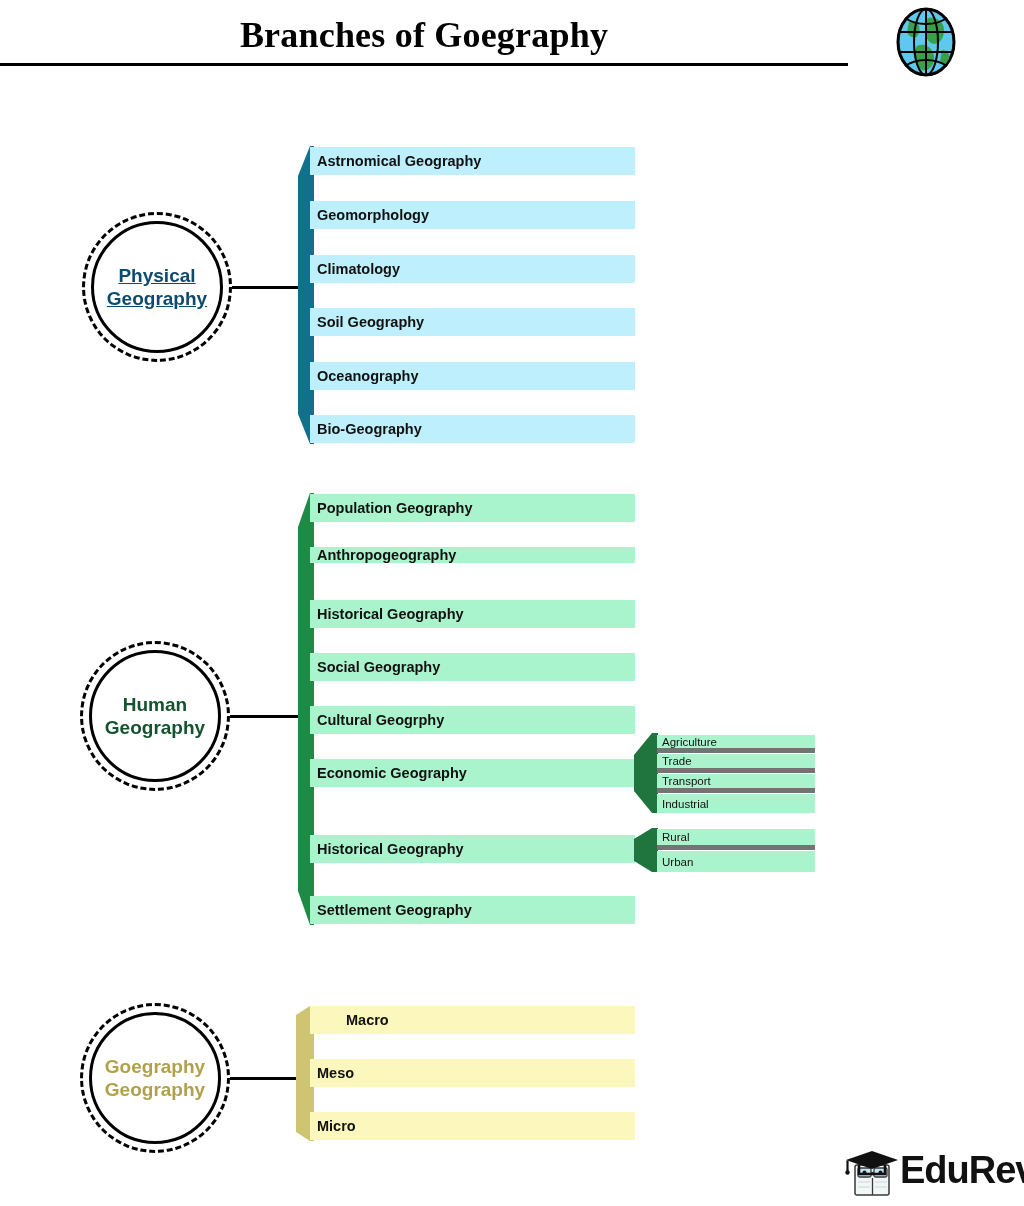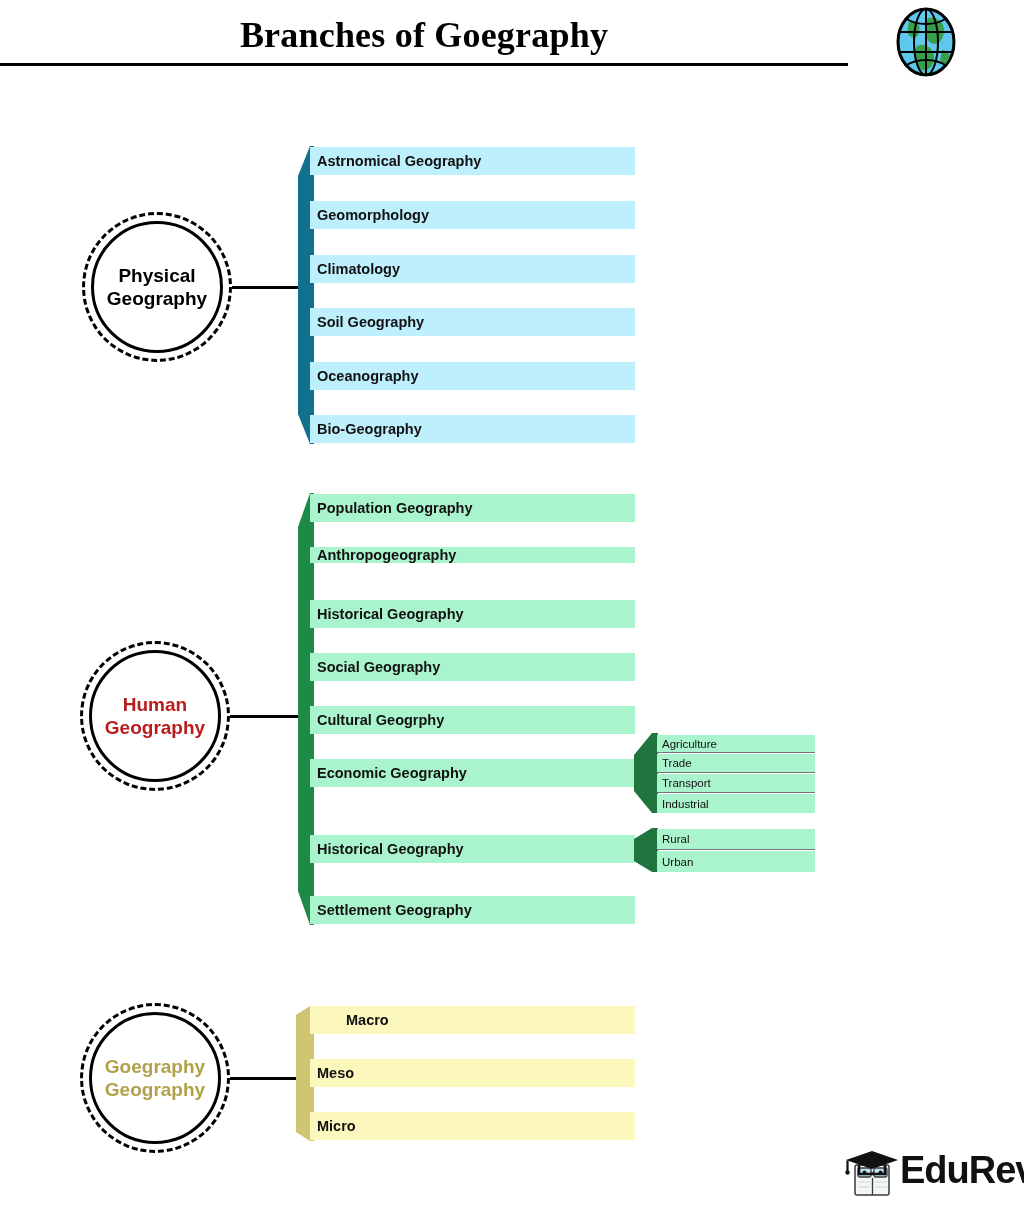--- a/index.html
+++ b/index.html
@@ -54,21 +54,21 @@
     padding-left:7px;box-sizing:border-box;
     font-size:14.5px;font-weight:bold;color:#111;white-space:nowrap;
   }
 
   
   .subbracket{position:absolute;}
   .subbar{
     position:absolute;display:flex;align-items:center;
     padding-left:5px;box-sizing:border-box;
     font-size:11.5px;font-weight:normal;color:#111;white-space:nowrap;
-    border-bottom:1px solid #737373;
+    border-bottom:5px solid #737373;
   }
 
   
   .logo{position:absolute;left:845px;top:1147px;width:172px;height:52px;}
   .logo-text{
     position:absolute;left:55px;top:2px;
     font-size:38px;font-weight:bold;color:#111;
     font-family:"Liberation Sans", sans-serif;letter-spacing:-1px;
   }
 </style>
@@ -93,21 +93,21 @@
       <path d="M3.5 46 H58.5"></path>
       <path d="M10 12 C22 20 40 20 52 12"></path>
       <path d="M10 60 C22 52 40 52 52 60"></path>
       <path d="M31 3 V69"></path>
     </g>
   </svg>
 
   <div class="node" style="left:82px;top:212px;">
     <div class="dashed"></div>
     <div class="solid"></div>
-    <div class="label" style="color:#000000;">
+    <div class="label" style="color:#0c4a6e;text-decoration:underline;">
       <span>Physical</span>
       <span>Geography</span>
     </div>
   </div>
   <div class="connector" style="left:232px;top:286px;width:82px;"></div>
 
   <div class="bracket" style="left:298px;top:146px;width:16px;height:298px;">
     <svg viewBox="0 0 16 298" width="16" height="298" preserveAspectRatio="none">
       <polygon points="12,0 16,0 16,298 12,298 0,268 0,30" fill="#11718c"></polygon>
     </svg>
@@ -128,21 +128,21 @@
   <div class="bar" style="left:310px;top:362px;width:325px;height:28px;background:#bdeffc;">
     <span>Oceanography</span>
   </div>
   <div class="bar" style="left:310px;top:415px;width:325px;height:28px;background:#bdeffc;">
     <span>Bio-Geography</span>
   </div>
 
   <div class="node" style="left:80px;top:641px;">
     <div class="dashed"></div>
     <div class="solid"></div>
-    <div class="label" style="color:#b91c1c;">
+    <div class="label" style="color:#14532d;">
       <span>Human</span>
       <span>Geography</span>
     </div>
   </div>
   <div class="connector" style="left:230px;top:715px;width:84px;"></div>
 
   <div class="bracket" style="left:298px;top:493px;width:16px;height:432px;">
     <svg viewBox="0 0 16 432" width="16" height="432" preserveAspectRatio="none">
       <polygon points="12,0 16,0 16,432 12,432 0,398 0,34" fill="#1d8a46"></polygon>
     </svg>

